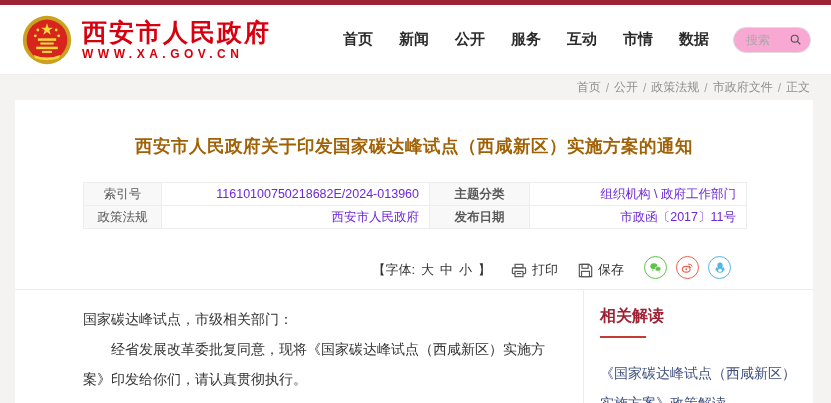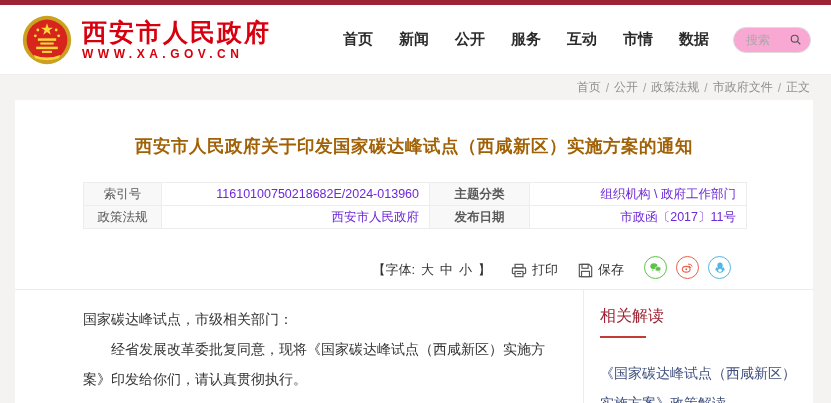--- a/index.html
+++ b/index.html
@@ -150,21 +150,21 @@
   }
   .main-text p.indent { text-indent: 2em; }
   .side-panel {
     width: 230px;
     flex: 0 0 auto;
     border-left: 1px solid #ececec;
     padding: 16px 10px 30px 16px;
   }
   .side-title {
     font-size: 16px;
-    font-weight: normal;
+    font-weight: bold;
     color: var(--accent_red, #9e2233);
   }
   .side-title-underline {
     width: 46px; height: 2px;
     background: var(--underline_red, #c23b37);
     margin-top: 9px;
   }
   .side-link {
     display: block;
     margin-top: 20px;

